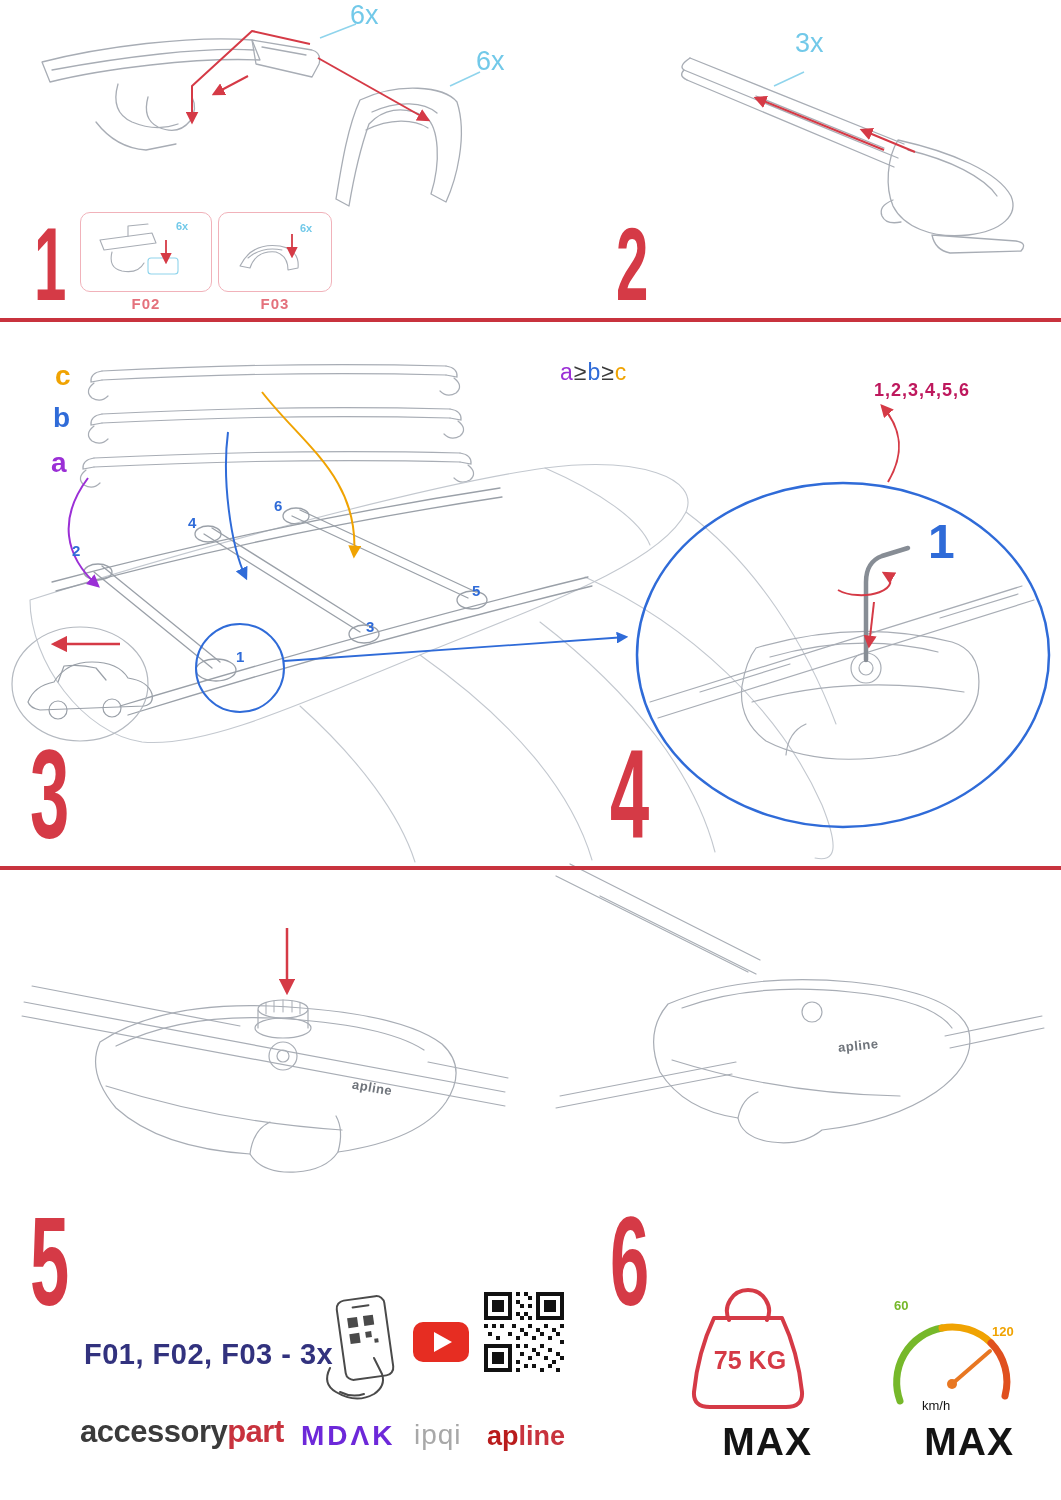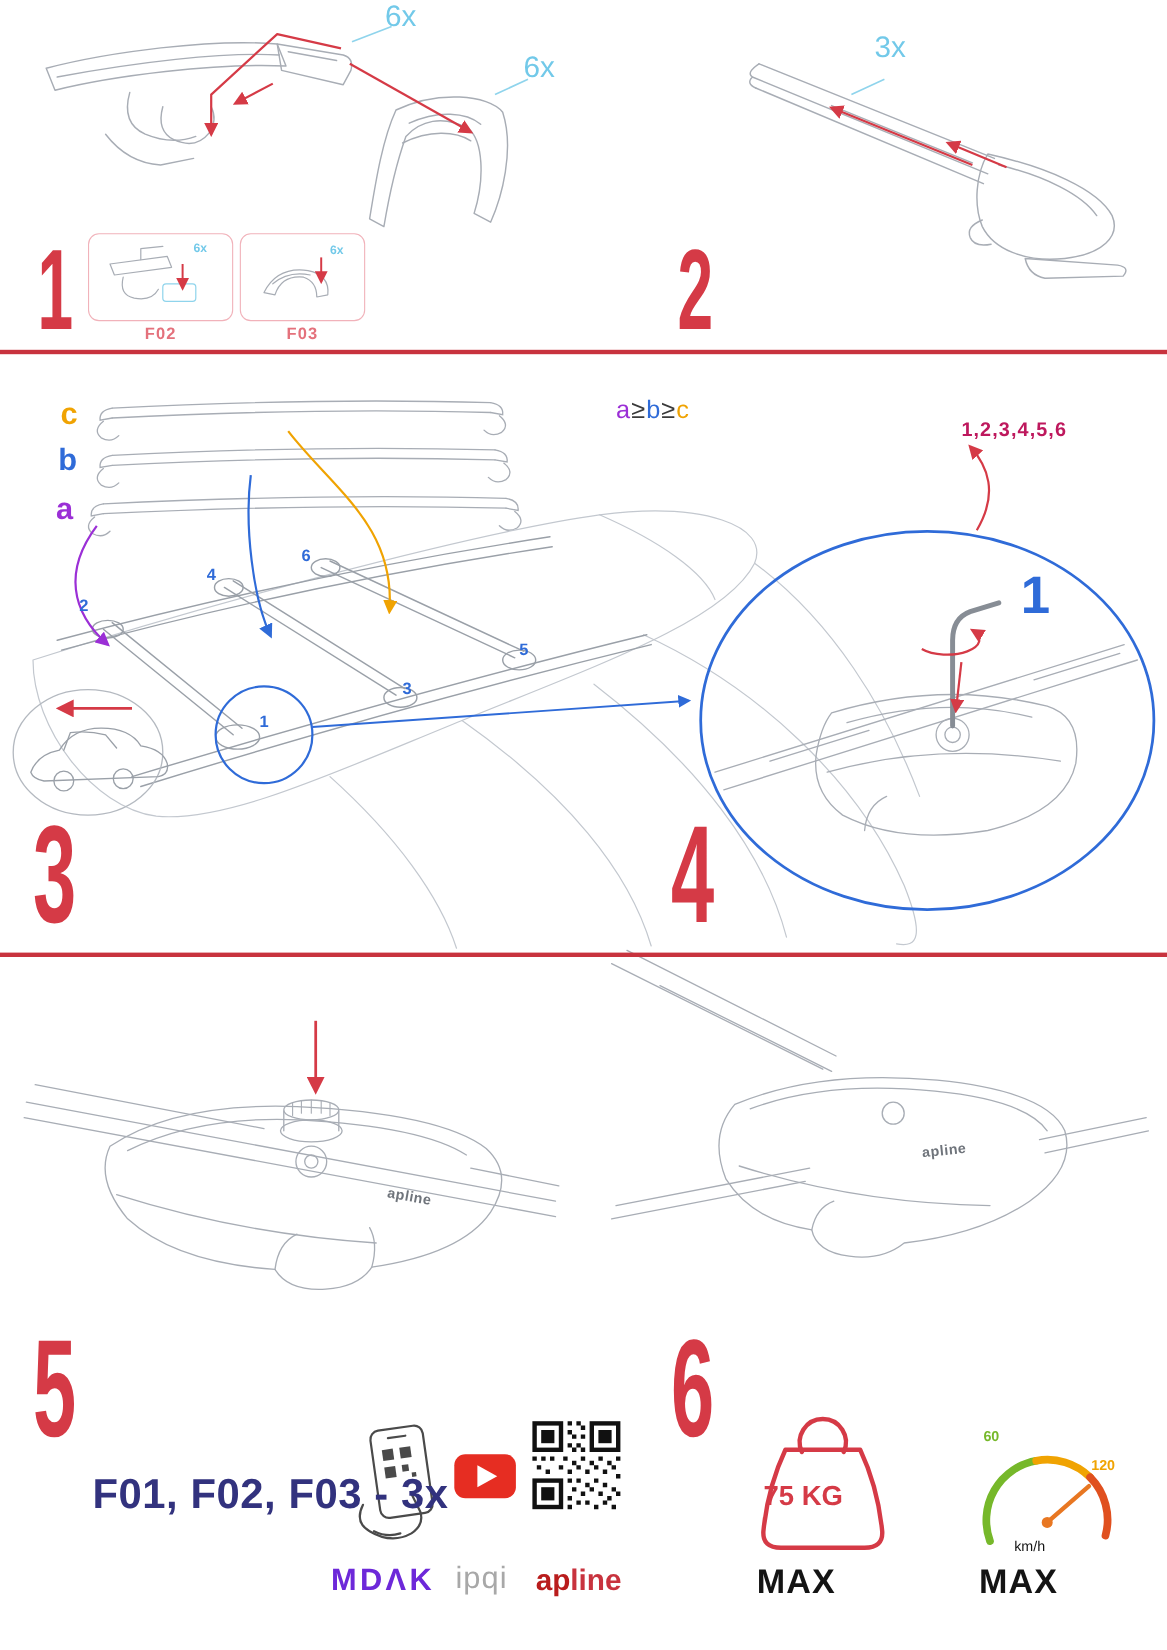--- a/index.html
+++ b/index.html
@@ -13,24 +13,24 @@
   .qty-xs{position:absolute;font-size:11px;font-weight:600;color:#72c9e9}
   .partbox{position:absolute;border:1.5px solid #f1b2ba;border-radius:10px}
   .partlabel{position:absolute;text-align:center;font-size:15px;font-weight:600;color:#e4717c;letter-spacing:1px}
   .barlabel{position:absolute;font-size:28px;font-weight:700}
   .rule{position:absolute;font-size:23px;font-weight:400;letter-spacing:1px}
   .seq{position:absolute;font-size:18px;font-weight:700;color:#be185d;letter-spacing:1px}
   .zoom-one{position:absolute;font-size:48px;font-weight:700;color:#2f6bd8}
   .roofnum{position:absolute;font-size:15px;font-weight:700;color:#2f6bd8}
   .divider{position:absolute;left:0;width:1061px;height:4px;background:#c8333e}
   .clamplogo{position:absolute;font-size:13px;font-weight:700;color:#6f747b;letter-spacing:.5px}
-  .kits{position:absolute;font-size:38px;font-weight:700;color:#32327e;letter-spacing:.5px}
+  .kits{position:absolute;font-size:29px;font-weight:700;color:#32327e;letter-spacing:.5px}
   .brand{position:absolute;font-weight:700}
-  .weightval{position:absolute;font-size:25px;font-weight:700;color:#d53a46;}
-  .maxlabel{position:absolute;font-size:31px;font-weight:700;color:#141414;text-align:left;letter-spacing:1px}
+  .weightval{position:absolute;font-size:25px;font-weight:700;color:#d53a46;text-align:center}
+  .maxlabel{position:absolute;font-size:39px;font-weight:700;color:#141414;text-align:right;letter-spacing:1px}
   .sp-low{position:absolute;font-size:13px;font-weight:700;color:#76b82a}
   .sp-high{position:absolute;font-size:13px;font-weight:700;color:#f0a302}
   .sp-unit{position:absolute;font-size:13px;color:#141414;text-align:left}
   .c-a{color:#9b2fd6}.c-b{color:#2f6bd8}.c-c{color:#f0a302}.c-geq{color:#3a3a3a}
   .c-dark{color:#3b3b3b}.c-red{color:#c8333e}.c-gray{color:#b91c1c}
   .b-mdak{font-size:28px;color:#6d28d9;letter-spacing:3px}
   .b-ipqi{font-size:28px;font-weight:400;color:#a8a8a8;letter-spacing:1px}
   .b-ap{font-size:27px}
   .b-acc{font-size:31px;letter-spacing:-.5px}
 </style>
@@ -306,20 +306,23 @@
   <div class="roofnum" style="left:274px;top:497px">6</div>
 
   <div class="seq" style="left:874px;top:380px">1,2,3,4,5,6</div>
   <div class="zoom-one" style="left:928px;top:514px">1</div>
 
   <div class="clamplogo" style="left:352px;top:1080px;transform:rotate(10deg)">apline</div>
   <div class="clamplogo" style="left:838px;top:1038px;transform:rotate(-6deg)">apline</div>
 
   <div class="kits" style="left:84px;top:1338px">F01, F02, F03 - 3x</div>
 
+  <div class="brand b-acc" style="left:80px;top:1414px">
+    <span class="c-dark">accessory</span><span class="c-red">part</span>
+  </div>
   <div class="brand b-mdak" style="left:301px;top:1420px">MDΛK</div>
   <div class="brand b-ipqi" style="left:414px;top:1419px">ipqi</div>
   <div class="brand b-ap" style="left:487px;top:1421px">
     <span class="c-gray">ap</span><span class="c-red">line</span>
   </div>
 
   <div class="weightval" style="left:694px;top:1346px;width:112px">75 KG</div>
   <div class="maxlabel" style="left:688px;top:1420px;width:124px">MAX</div>
   <div class="sp-low" style="left:894px;top:1298px">60</div>
   <div class="sp-high" style="left:992px;top:1324px">120</div>

